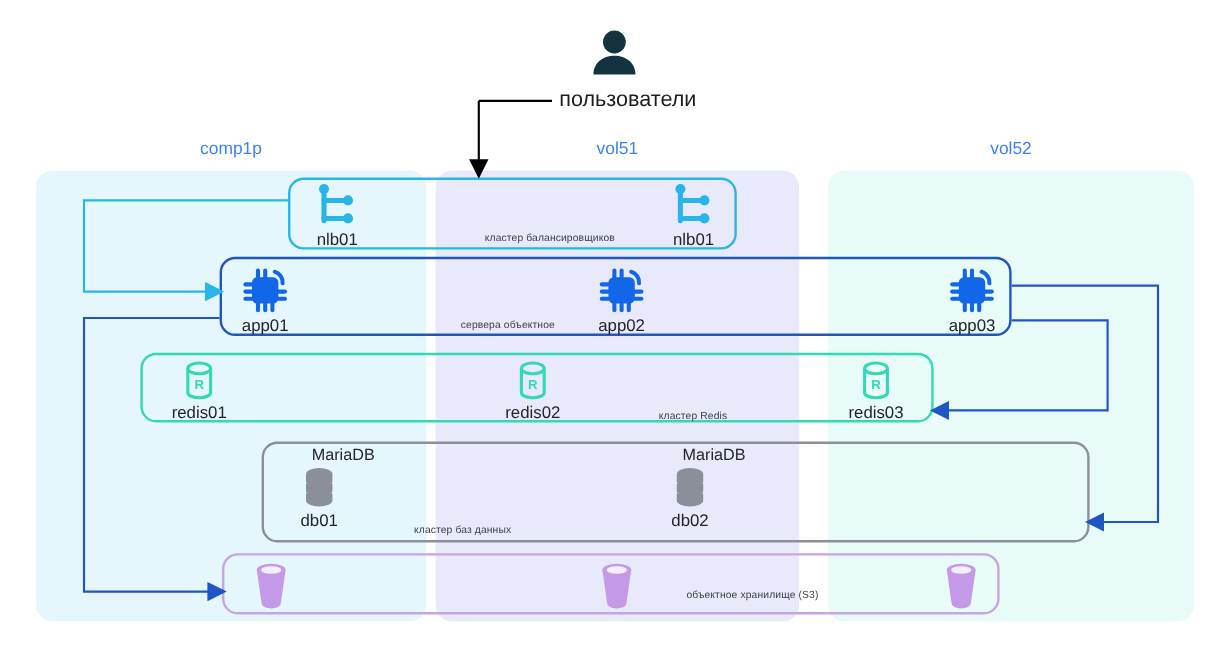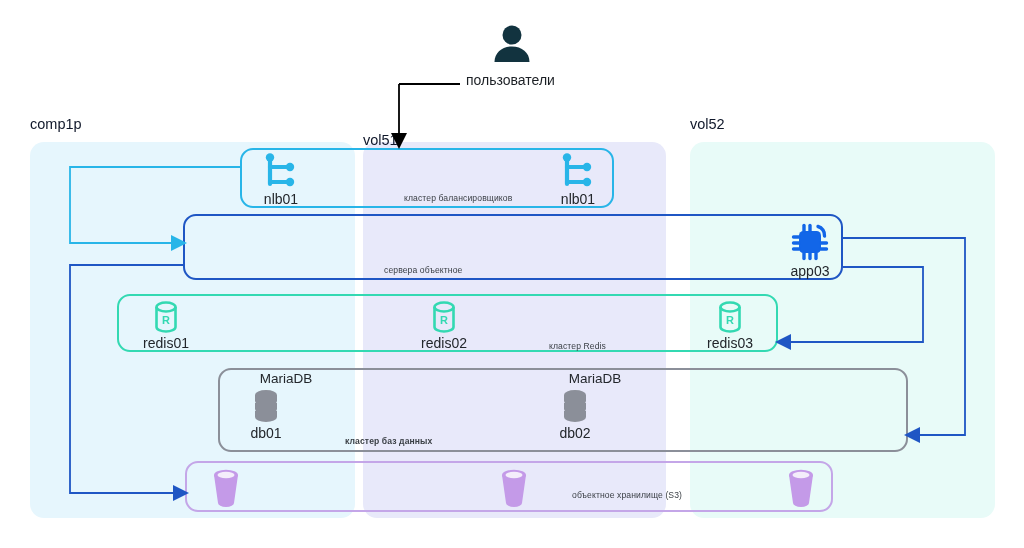--- a/index.html
+++ b/index.html
@@ -6,74 +6,74 @@
   body{
     width:1024px;height:548px;background:#ffffff;
     font-family:"Liberation Sans","DejaVu Sans",sans-serif;
     overflow:hidden;position:relative;
   }
   #stage{position:absolute;left:0;top:0;width:1024px;height:548px;}
 
   
   .zone{position:absolute;border-radius:14px;}
   .zone-label{
-    position:absolute;font-size:14.5px;color:#0f172a;
-    text-align:left;white-space:nowrap;
+    position:absolute;font-size:14.5px;color:#3b82f6;
+    text-align:center;white-space:nowrap;
   }
 
   
   .group{position:absolute;border-radius:13px;box-sizing:border-box;background:transparent;}
   .group-label{
     position:absolute;font-size:8.6px;color:#3a3f45;white-space:nowrap;
     letter-spacing:.1px;
   }
 
   
   .node{position:absolute;display:flex;flex-direction:column;align-items:center;}
   .node .caption{font-size:14px;color:#22262b;line-height:1;margin-top:2px;white-space:nowrap;}
   .node .toplabel{font-size:13.5px;color:#22262b;line-height:1;margin-bottom:2px;white-space:nowrap;margin-left:40px;}
   .node svg{display:block;}
 
   
   #wires{position:absolute;left:0;top:0;width:1024px;height:548px;pointer-events:none;}
 
-  .user-label{position:absolute;font-size:14px;color:#1b1f24;white-space:nowrap;}
+  .user-label{position:absolute;font-size:18px;color:#1b1f24;white-space:nowrap;}
 </style>
 </head>
 <body>
 
 <div id="stage">
 
   <div class="zone" style="left:30px;top:142px;width:325px;height:376px;background:#e6f6fd;"></div>
   <div class="zone" style="left:363px;top:142px;width:303px;height:376px;background:#e8e9fa;"></div>
   <div class="zone" style="left:690px;top:142px;width:305px;height:376px;background:#e8fbf8;"></div>
 
   <div class="zone-label" style="left:30px;top:116px;width:325px;">comp1p</div>
-  <div class="zone-label" style="left:363px;top:116px;width:303px;margin-top:16px;">vol51</div>
+  <div class="zone-label" style="left:363px;top:116px;width:303px;">vol51</div>
   <div class="zone-label" style="left:690px;top:116px;width:305px;">vol52</div>
 
   <div class="node" style="left:489px;top:22px;width:46px;">
     <svg width="46" height="46" viewBox="0 0 46 46">
       <circle cx="23" cy="13" r="9.5" fill="#12333f"></circle>
       <path d="M5.5 40c0-9.4 7.8-15.5 17.5-15.5S40.5 30.6 40.5 40Z" fill="#12333f"></path>
     </svg>
   </div>
   <div class="user-label" style="left:466px;top:72px;">пользователи</div>
 
   <div class="group" style="left:240px;top:148px;width:374px;height:60px;border:2px solid #28b5e8;"></div>
   <div class="group-label" style="left:364px;top:193px;margin-left:40px;">кластер балансировщиков</div>
 
   <div class="group" style="left:183px;top:214px;width:660px;height:66px;border:2px solid #1f56c4;"></div>
   <div class="group-label" style="left:384px;top:265px;">сервера объектное</div>
 
   <div class="group" style="left:117px;top:294px;width:661px;height:58px;border:2px solid #33d9b2;"></div>
   <div class="group-label" style="left:549px;top:341px;">кластер Redis</div>
 
   <div class="group" style="left:218px;top:368px;width:690px;height:84px;border:2px solid #8b8f99;"></div>
-  <div class="group-label" style="left:345px;top:436px;font-weight:bold;">кластер баз данных</div>
+  <div class="group-label" style="left:345px;top:436px;">кластер баз данных</div>
 
   <div class="group" style="left:185px;top:461px;width:648px;height:51px;border:2px solid #c4a6e8;"></div>
   <div class="group-label" style="left:572px;top:490px;">объектное хранилище (S3)</div>
 
   <div class="node" style="left:248px;top:152px;width:66px;">
     <svg width="40" height="38" viewBox="0 0 40 38">
       <g stroke="#28b5e8" stroke-width="4.2" fill="none" stroke-linecap="round">
         <path d="M9 6 L9 32"></path>
         <path d="M9 15 L26 15"></path>
         <path d="M9 30 L26 30"></path>
@@ -92,21 +92,59 @@
         <path d="M9 15 L26 15"></path>
         <path d="M9 30 L26 30"></path>
       </g>
       <circle cx="9" cy="5.5" r="4.2" fill="#28b5e8"></circle>
       <circle cx="29" cy="15" r="4.2" fill="#28b5e8"></circle>
       <circle cx="29" cy="30" r="4.2" fill="#28b5e8"></circle>
     </svg>
     <span class="caption">nlb01</span>
   </div>
 
-
+  <div class="node" style="left:190px;top:222px;width:62px;">
+    <svg width="42" height="40" viewBox="0 0 42 40">
+      <rect x="10" y="9" width="22" height="22" rx="4.5" fill="#1266e8"></rect>
+      <g stroke="#1266e8" stroke-width="3.4" stroke-linecap="round">
+        <path d="M15 3.5 L15 9"></path>
+          <path d="M21 3.5 L21 9"></path>
+        <path d="M15 31 L15 36.5"></path>
+          <path d="M21 31 L21 36.5"></path>
+          <path d="M27 31 L27 36.5"></path>
+        <path d="M4.5 15 L10 15"></path>
+          <path d="M4.5 21 L10 21"></path>
+          <path d="M4.5 27 L10 27"></path>
+        <path d="M32 21 L37.5 21"></path>
+          <path d="M32 27 L37.5 27"></path>
+      </g>
+      <path d="M29 4.5 a9 9 0 0 1 6.5 9.5" stroke="#1266e8" stroke-width="3.4" fill="none" stroke-linecap="round"></path>
+    </svg>
+    <span class="caption">app01</span>
+  </div>
+
+  <div class="node" style="left:487px;top:222px;width:62px;">
+    <svg width="42" height="40" viewBox="0 0 42 40">
+      <rect x="10" y="9" width="22" height="22" rx="4.5" fill="#1266e8"></rect>
+      <g stroke="#1266e8" stroke-width="3.4" stroke-linecap="round">
+        <path d="M15 3.5 L15 9"></path>
+          <path d="M21 3.5 L21 9"></path>
+        <path d="M15 31 L15 36.5"></path>
+          <path d="M21 31 L21 36.5"></path>
+          <path d="M27 31 L27 36.5"></path>
+        <path d="M4.5 15 L10 15"></path>
+          <path d="M4.5 21 L10 21"></path>
+          <path d="M4.5 27 L10 27"></path>
+        <path d="M32 21 L37.5 21"></path>
+          <path d="M32 27 L37.5 27"></path>
+      </g>
+      <path d="M29 4.5 a9 9 0 0 1 6.5 9.5" stroke="#1266e8" stroke-width="3.4" fill="none" stroke-linecap="round"></path>
+    </svg>
+    <span class="caption">app02</span>
+  </div>
 
   <div class="node" style="left:779px;top:222px;width:62px;">
     <svg width="42" height="40" viewBox="0 0 42 40">
       <rect x="10" y="9" width="22" height="22" rx="4.5" fill="#1266e8"></rect>
       <g stroke="#1266e8" stroke-width="3.4" stroke-linecap="round">
         <path d="M15 3.5 L15 9"></path>
           <path d="M21 3.5 L21 9"></path>
         <path d="M15 31 L15 36.5"></path>
           <path d="M21 31 L21 36.5"></path>
           <path d="M27 31 L27 36.5"></path>

